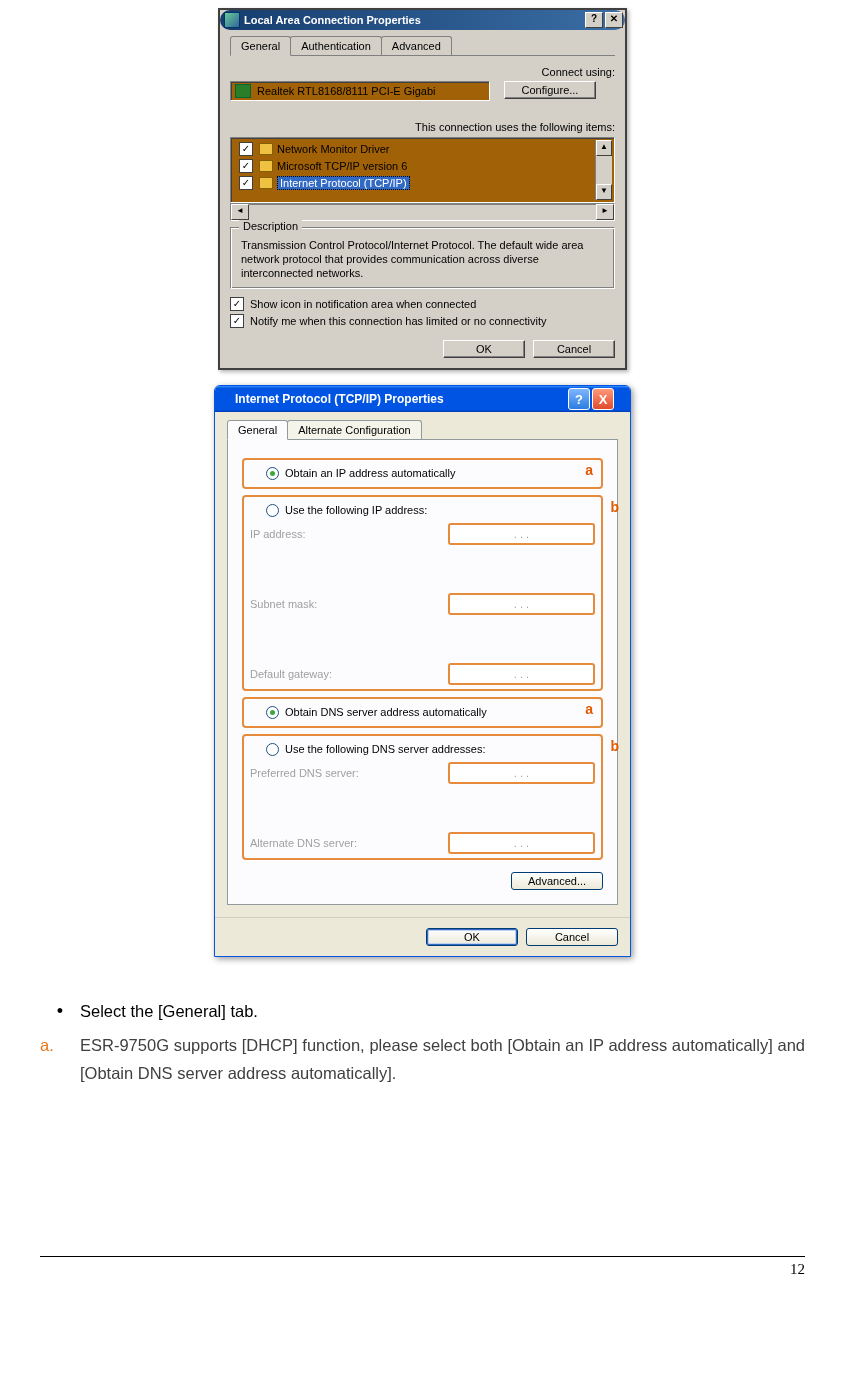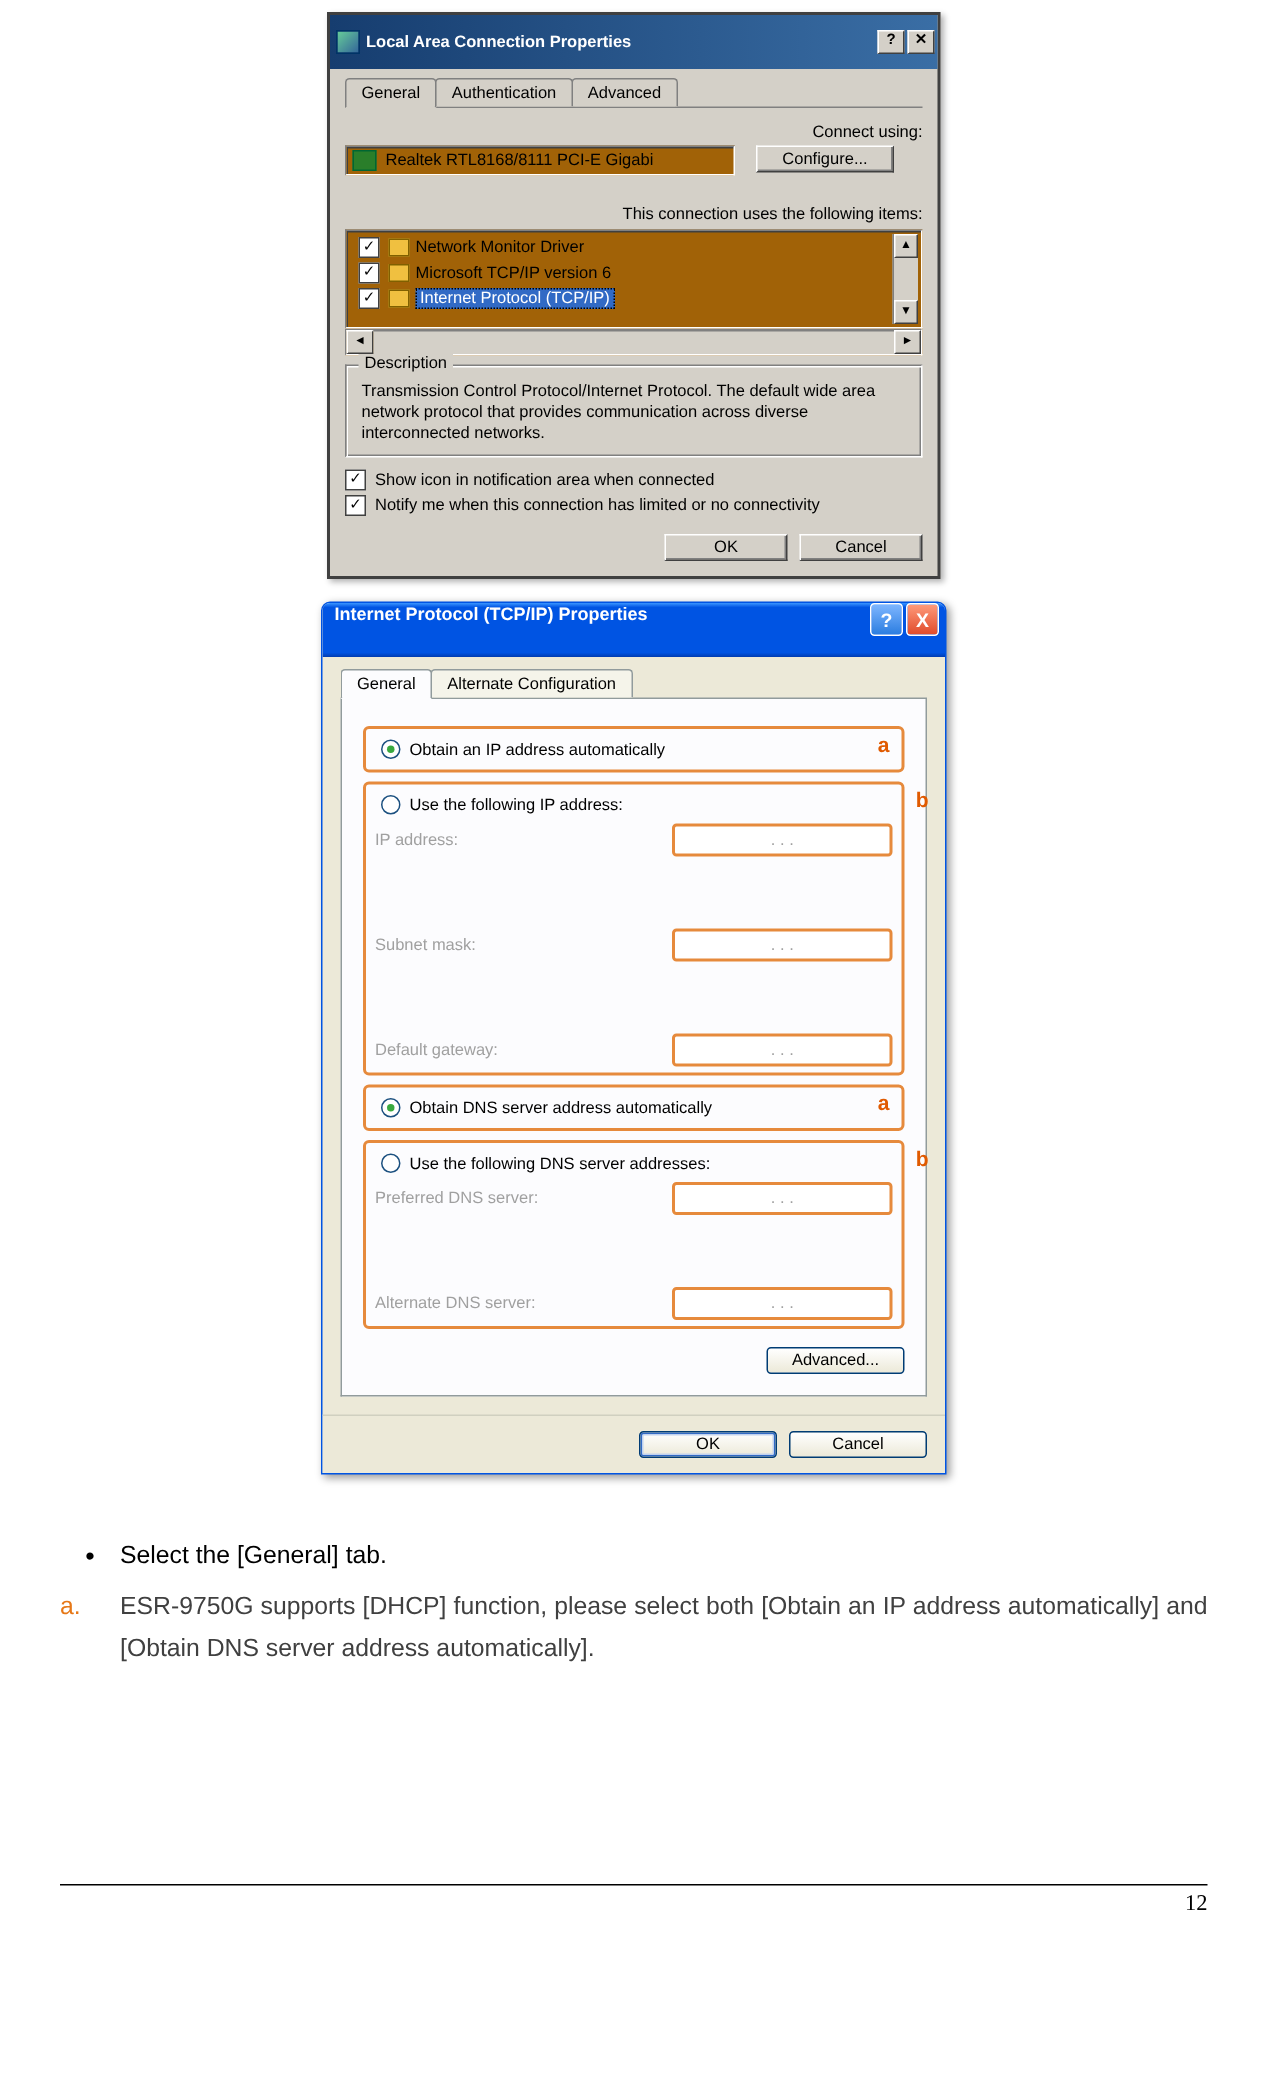--- a/index.html
+++ b/index.html
@@ -21,26 +21,27 @@
   .dialog1 {
     width: 405px;
     margin: 0 auto 15px auto;
     border: 2px solid #404040;
     background: #d4d0c8;
     box-shadow: 2px 2px 4px rgba(0,0,0,0.3);
   }
   .d1-titlebar {
     background: linear-gradient(90deg, #163d6f 0%, #3a6ea5 100%);
     color: #fff;
-    height: 36px;
+    height: 20px;
     display: flex;
     align-items: center;
     padding: 0 2px;
     font-weight: bold;
     font-size: 11px;
+    border-radius: 10px;
   }
   .d1-titlebar .ti-icon {
     width: 14px; height: 14px;
     margin: 0 4px 0 2px;
     background: linear-gradient(135deg,#6c9,#369);
     border: 1px solid #036;
   }
   .d1-titlebar .spacer { flex: 1; }
   .d1-tbtn {
     width: 16px; height: 14px;
@@ -151,21 +152,21 @@
     margin:0 auto;
     background:#ece9d8;
     border:1px solid #0054e3;
     box-shadow: 2px 2px 6px rgba(0,0,0,0.4);
     border-radius:6px 6px 0 0;
     overflow:hidden;
   }
   .xp-titlebar{
     background:linear-gradient(180deg,#3a95ff 0%,#0054e3 8%,#0054e3 92%,#003bb0 100%);
     color:#fff;font-weight:bold;font-size:12px;
-    height:36px;display:flex;align-items:flex-start;padding:0 4px;
+    height:26px;display:flex;align-items:center;padding:0 16px;
   }
   .xp-titlebar .spacer{flex:1;}
   .xp-tbtn{
     width:20px;height:20px;border-radius:3px;margin-left:2px;
     display:flex;align-items:center;justify-content:center;font-weight:bold;font-size:13px;
     border:1px solid #fff;
   }
   .xp-tbtn.help{background:linear-gradient(180deg,#7eb6ff,#2b7de0);}
   .xp-tbtn.close{background:linear-gradient(180deg,#ff9a7a,#e04b2b);color:#fff;}
   .d2-body{padding:8px 12px 12px 12px;}
@@ -181,21 +182,21 @@
   .info-text{font-size:11px;line-height:14px;margin-bottom:10px;}
   .opt-box{
     border:2px solid #e68a3c;border-radius:4px;padding:4px 6px;margin:6px 0;
     position:relative;
   }
   .opt-box .ann{
     position:absolute;color:#e05a00;font-weight:bold;font-size:14px;font-family:Arial;
   }
   .opt-box .ann.right-in{right:8px;top:2px;}
   .opt-box .ann.right-out{right:-18px;top:2px;}
-  .radio-row{display:flex;align-items:center;font-size:11px;margin:3px 4px;}
+  .radio-row{display:flex;align-items:flex-start;font-size:11px;margin:3px 16px;}
   .radio{
     width:11px;height:11px;border:1px solid #1c5180;border-radius:50%;background:#fff;margin-right:6px;
     display:flex;align-items:center;justify-content:center;
   }
   .radio.checked::after{content:"";width:5px;height:5px;background:#39a93f;border-radius:50%;display:block;}
   .ip-grid{display:grid;grid-template-columns:150px 1fr;row-gap:6px;column-gap:10px;align-items:center;margin-top:6px;gap:48px;}
   .ip-label{font-size:11px;color:#a0a0a0;}
   .ip-input{
     height:18px;border:1px solid #c0c0c0;background:#fff;border-radius:0;
     display:flex;align-items:center;justify-content:center;color:#a0a0a0;font-size:11px;

